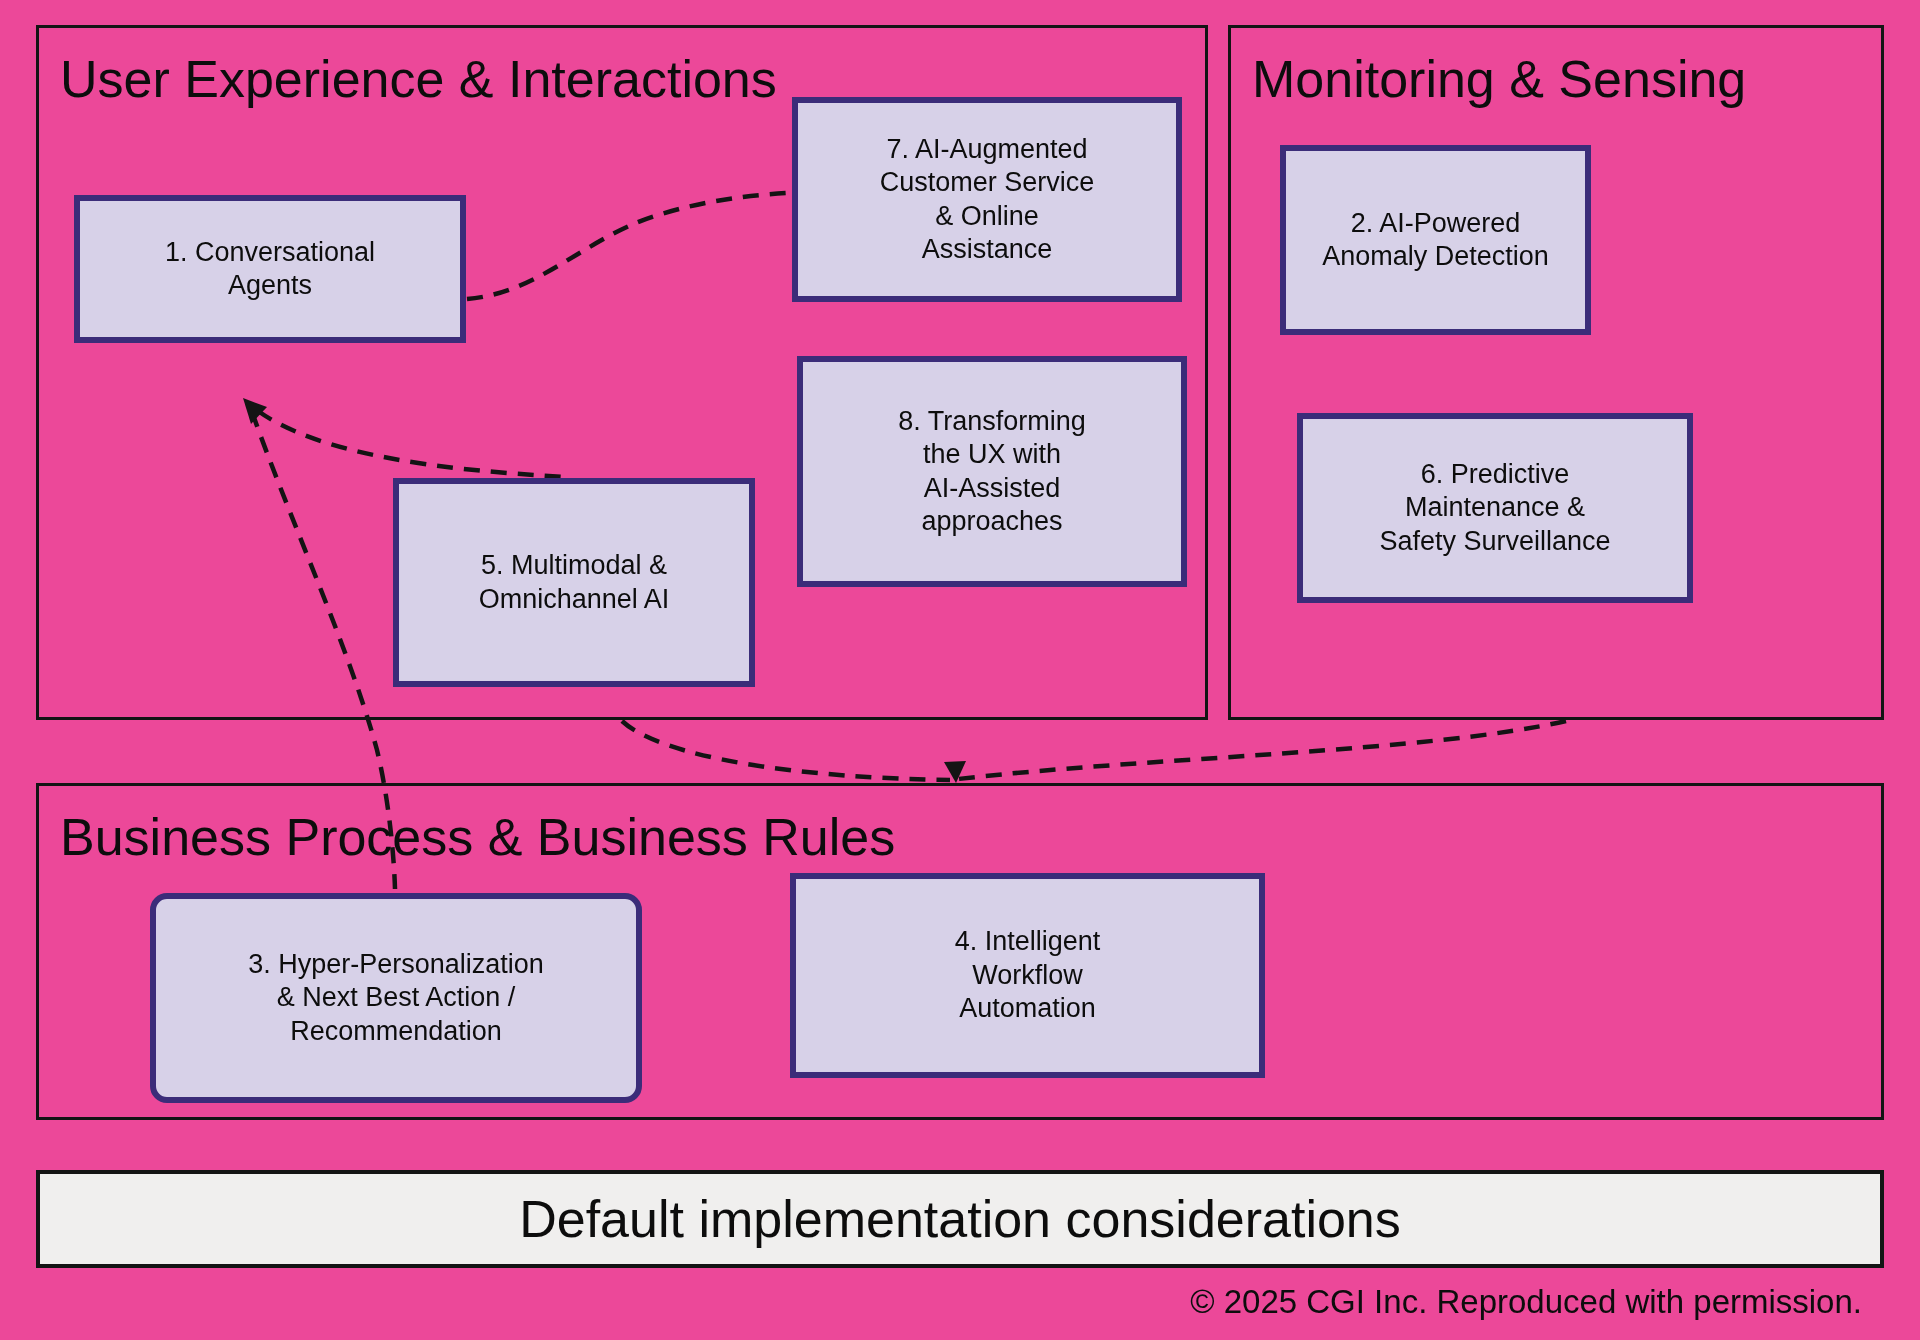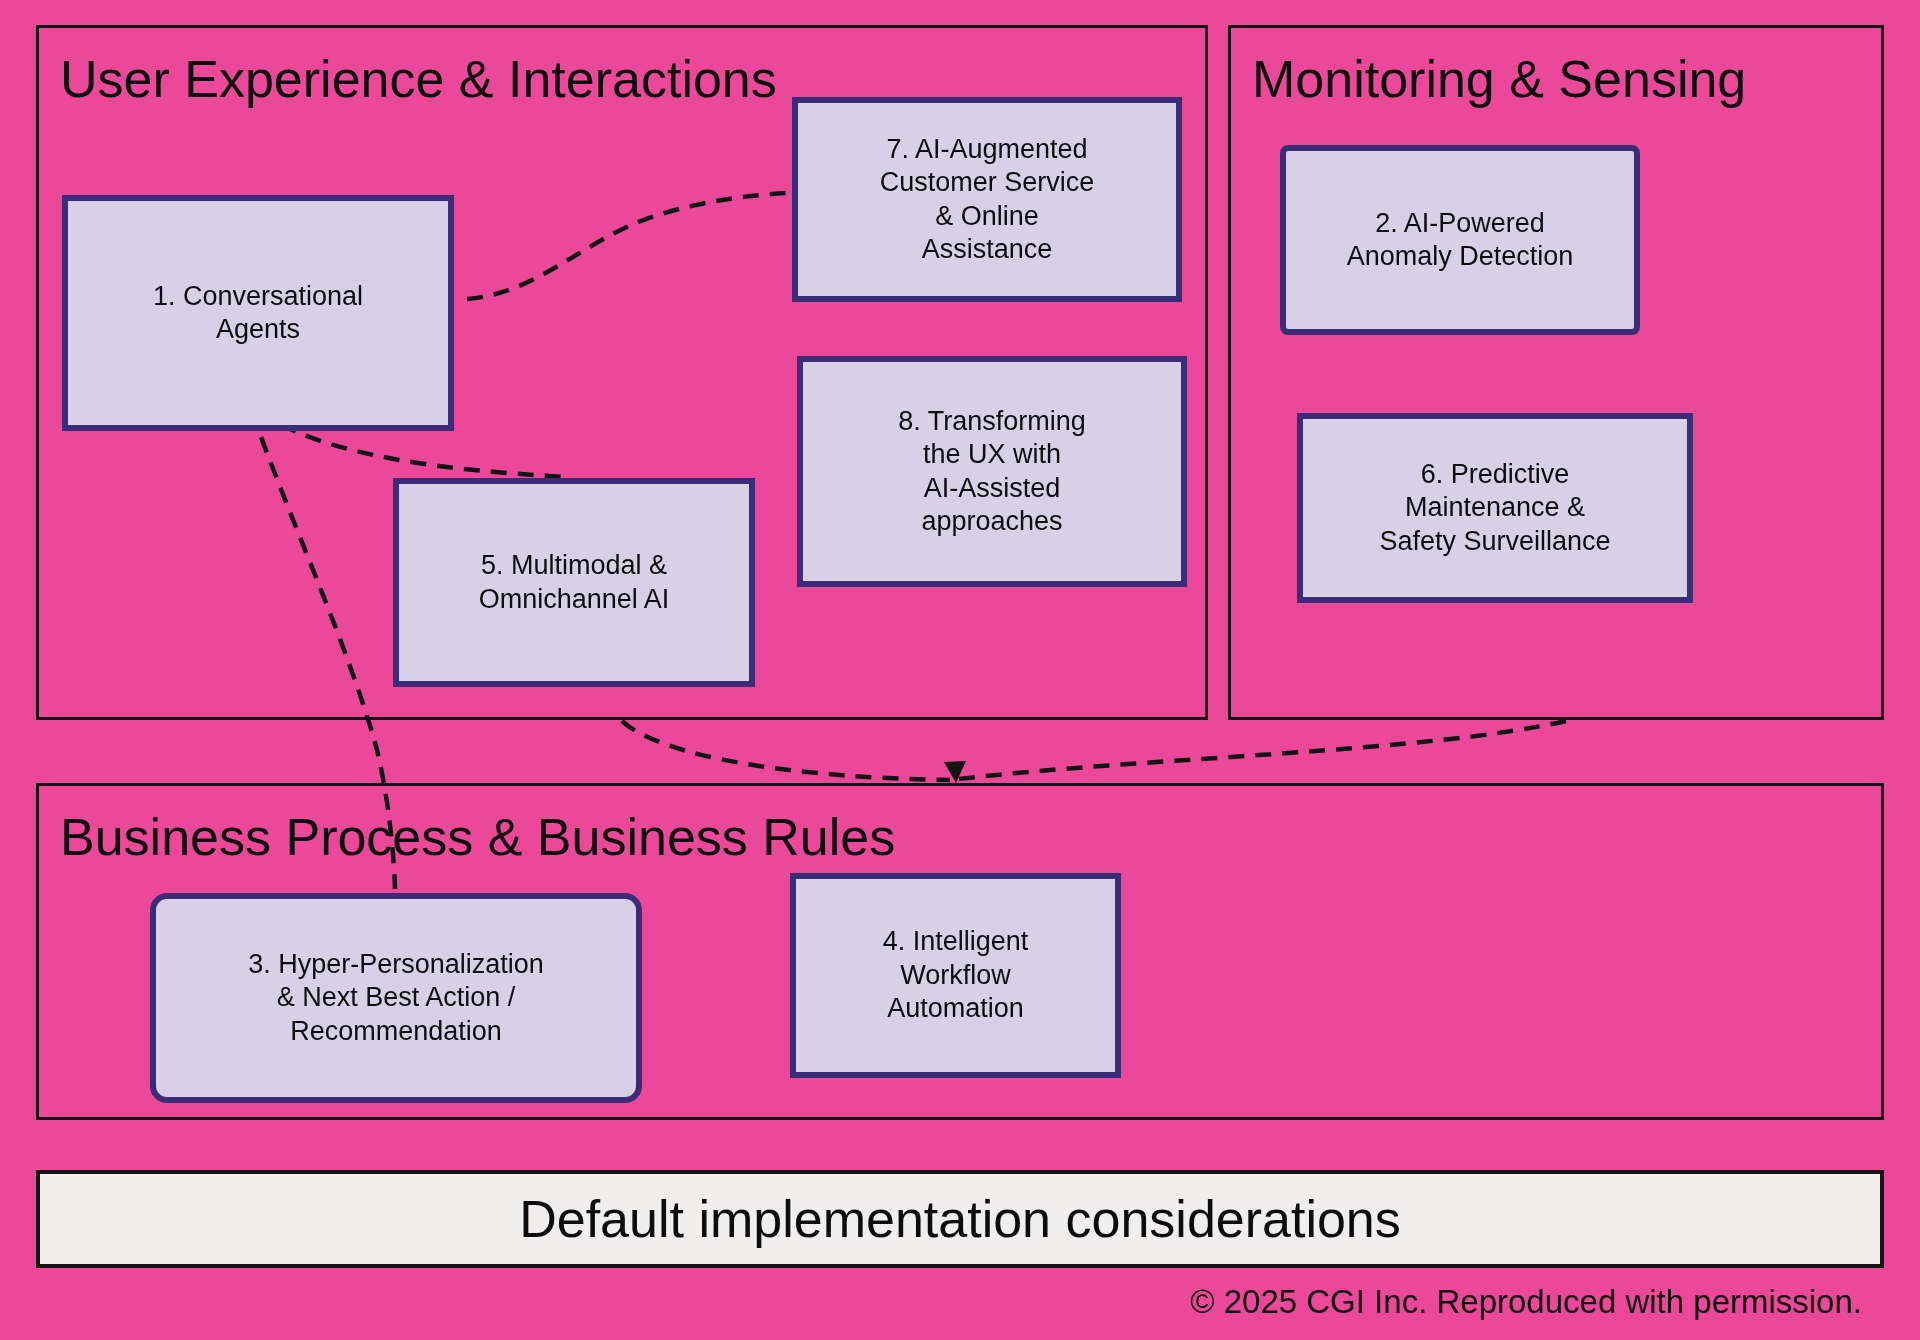--- a/index.html
+++ b/index.html
@@ -29,28 +29,28 @@
   .title-ms{left:1252px;top:50px;}
   .title-bp{left:60px;top:808px;}
   .node{
     position:absolute;background:var(--box_fill);border:6px solid var(--box_border);
     box-sizing:border-box;display:flex;align-items:center;justify-content:center;
     text-align:center;
   }
   .node span{
     font-size:27px;line-height:1.24;white-space:pre-line;color:var(--text);
   }
-  .node.b1{left:62px;top:195px;width:392px;height:236px;}
+  .node.b1{left:74px;top:195px;width:392px;height:148px;}
   .node.b7{left:792px;top:97px;width:390px;height:205px;}
   .node.b8{left:797px;top:356px;width:390px;height:231px;}
   .node.b5{left:393px;top:478px;width:362px;height:209px;}
-  .node.b2{left:1280px;top:145px;width:360px;height:190px;border-radius:8px;}
+  .node.b2{left:1280px;top:145px;width:311px;height:190px;}
   .node.b6{left:1297px;top:413px;width:396px;height:190px;}
   .node.b3{left:150px;top:893px;width:492px;height:210px;border-radius:17px;}
-  .node.b4{left:790px;top:873px;width:331px;height:205px;}
+  .node.b4{left:790px;top:873px;width:475px;height:205px;}
   .footer-bar{
     position:absolute;left:36px;top:1170px;width:1848px;height:98px;
     background:var(--bar_fill);border:4px solid var(--container_border);box-sizing:border-box;
     display:flex;align-items:center;justify-content:center;
   }
   .footer-bar span{font-size:52px;color:var(--text);}
   .copyright{
     position:absolute;right:58px;top:1283px;font-size:33px;color:var(--text);white-space:nowrap;
   }
   svg.connectors{position:absolute;left:0;top:0;width:1920px;height:1340px;pointer-events:none;}

